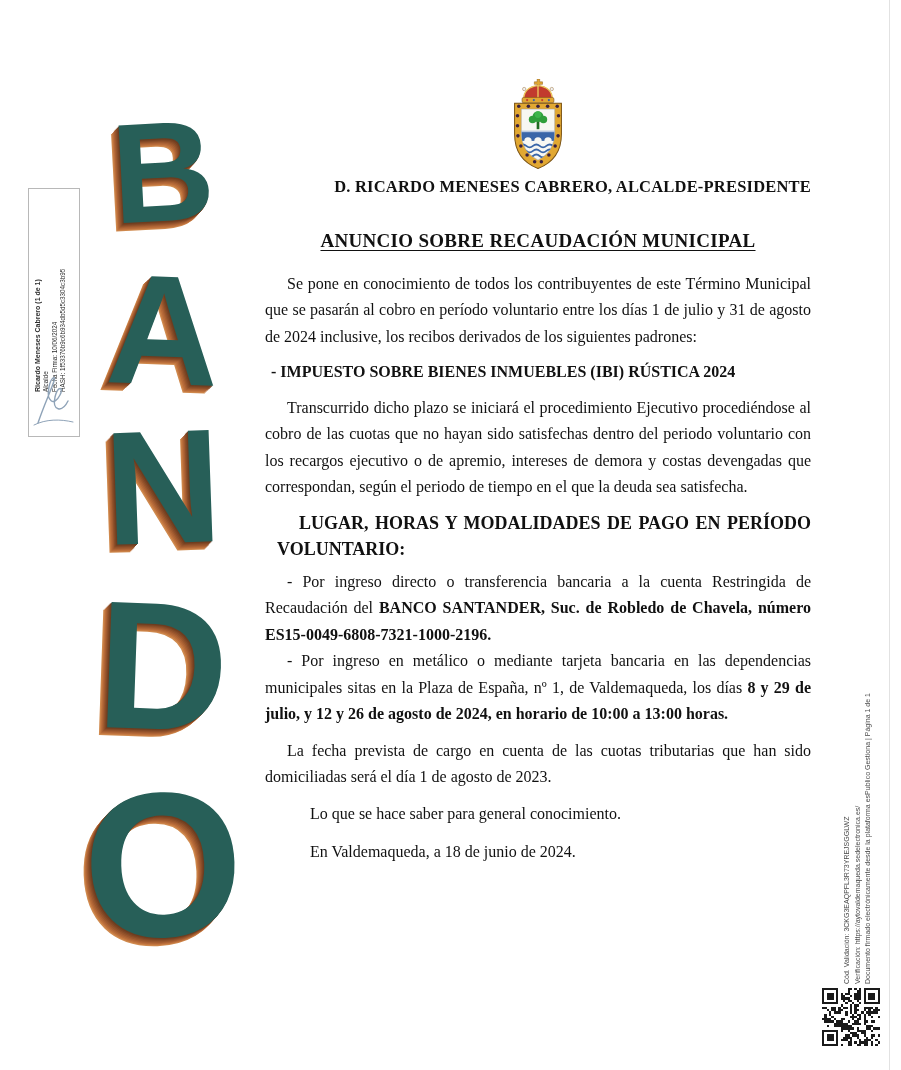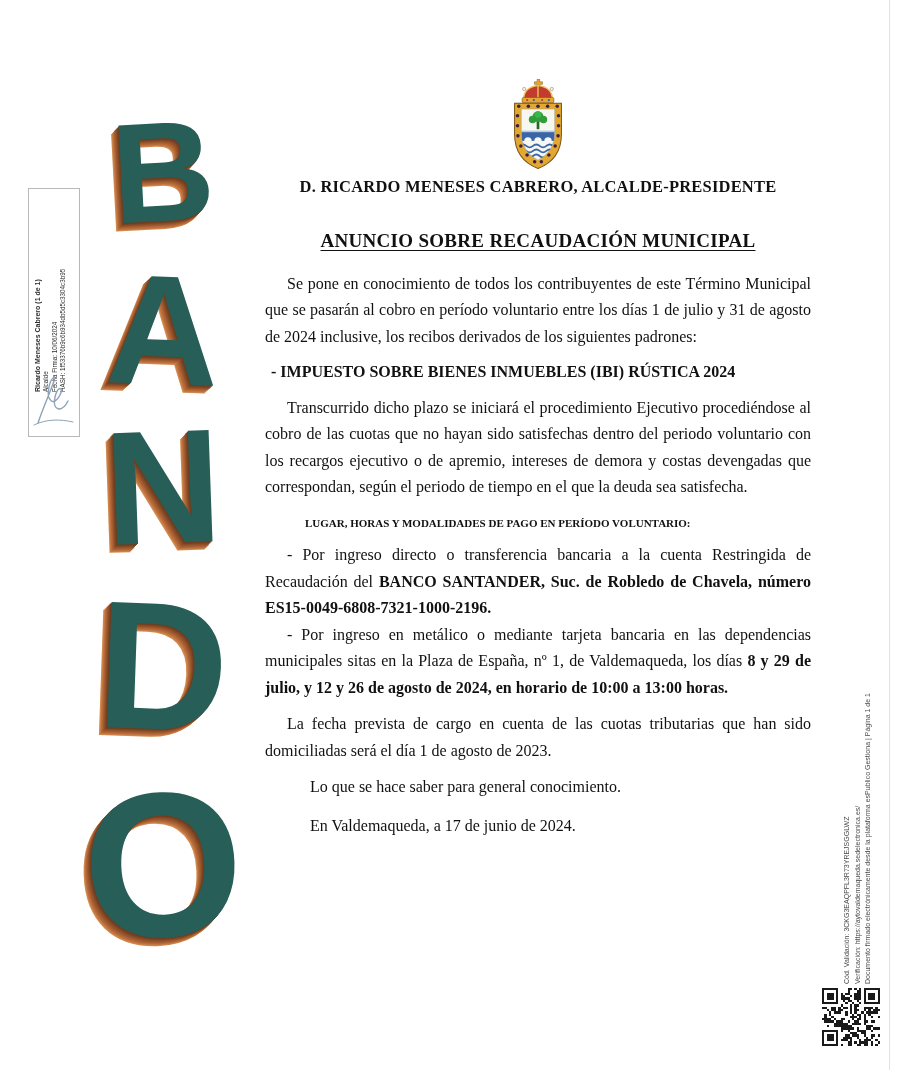--- a/index.html
+++ b/index.html
@@ -38,31 +38,31 @@
   .sig-name{font-size:7px;font-weight:bold;line-height:9px;}
   .sig-small{font-size:6.3px;line-height:8.5px;}
   #sig-squiggle{position:absolute;left:1px;top:178px;}
 
   
   #content{
     position:absolute;left:265px;top:79px;width:546px;
     font-size:16px;color:#111;
   }
   #crest{display:block;margin:0 auto 6px auto;}
-  .hdr{font-weight:bold;text-align:center;font-size:16.5px;line-height:19.5px;letter-spacing:.2px;}
+  .hdr{font-weight:bold;text-align:right;font-size:16.5px;line-height:19.5px;letter-spacing:.2px;}
   #title{
     margin-top:33px;text-align:center;font-weight:bold;font-size:19px;
     text-decoration:underline;text-underline-offset:3px;letter-spacing:.3px;
   }
   .para{text-align:justify;line-height:26.5px;text-indent:22px;margin:0 0 9px 0;}
   #para1{margin-top:19px;}
   .padron-line{font-weight:bold;line-height:26.5px;margin-left:6px;}
   .padron-line .u{text-underline-offset:2px;}
   #padrones{margin:2px 0 9px 0;}
-  #heading2{font-weight:bold;text-align:justify;text-indent:22px;line-height:26.5px;margin:0 0 6px 18px;font-size:11px;}
+  #heading2{font-weight:bold;text-align:justify;text-indent:22px;line-height:26.5px;margin:0 0 6px 12px;font-size:18px;}
   .pay{margin:0;}
   #para5{margin-top:10px;}
   .short-ind{text-align:left;text-indent:45px;line-height:26.5px;margin:0;}
   #para6{margin-top:10px;}
   #para7{margin-top:12px;}
   #sig-line{text-align:center;font-weight:bold;font-size:16.5px;margin-top:15px;line-height:26px;}
 
   
   #right-meta{position:absolute;left:842px;top:612px;width:34px;height:372px;}
   #right-rot{
@@ -179,21 +179,21 @@
   <div id="heading2">LUGAR, HORAS Y MODALIDADES DE PAGO EN PERÍODO VOLUNTARIO:</div>
 
   <p class="para pay"><span>- Por ingreso directo o transferencia bancaria a la cuenta Restringida de Recaudación del </span><strong>BANCO SANTANDER, Suc. de Robledo de Chavela, número ES15-0049-6808-7321-1000-2196.</strong></p>
 
   <p class="para pay"><span>- Por ingreso en metálico o mediante tarjeta bancaria en las dependencias municipales sitas en la Plaza de España, nº 1, de Valdemaqueda, los días </span><strong>8 y 29 de julio, y 12 y 26 de agosto de 2024, en horario de 10:00 a 13:00 horas.</strong></p>
 
   <p class="para" id="para5">La fecha prevista de cargo en cuenta de las cuotas tributarias que han sido domiciliadas será el día 1 de agosto de 2023.</p>
 
   <p class="short-ind" id="para6">Lo que se hace saber para general conocimiento.</p>
 
-  <p class="short-ind" id="para7">En Valdemaqueda, a 17 de junio de 2024.</p>
+  <p class="short-ind" id="para7">En Valdemaqueda, a 18 de junio de 2024.</p>
 
 </div>
 
 <div id="right-meta">
   <div id="right-rot">
     <div>Cód. Validación: 3CKG3EAQPFL3R73YREJSGGLWZ</div>
     <div>Verificación: https://aytovaldemaqueda.sedelectronica.es/</div>
     <div>Documento firmado electrónicamente desde la plataforma esPublico Gestiona | Página 1 de 1</div>
   </div>
 </div>

